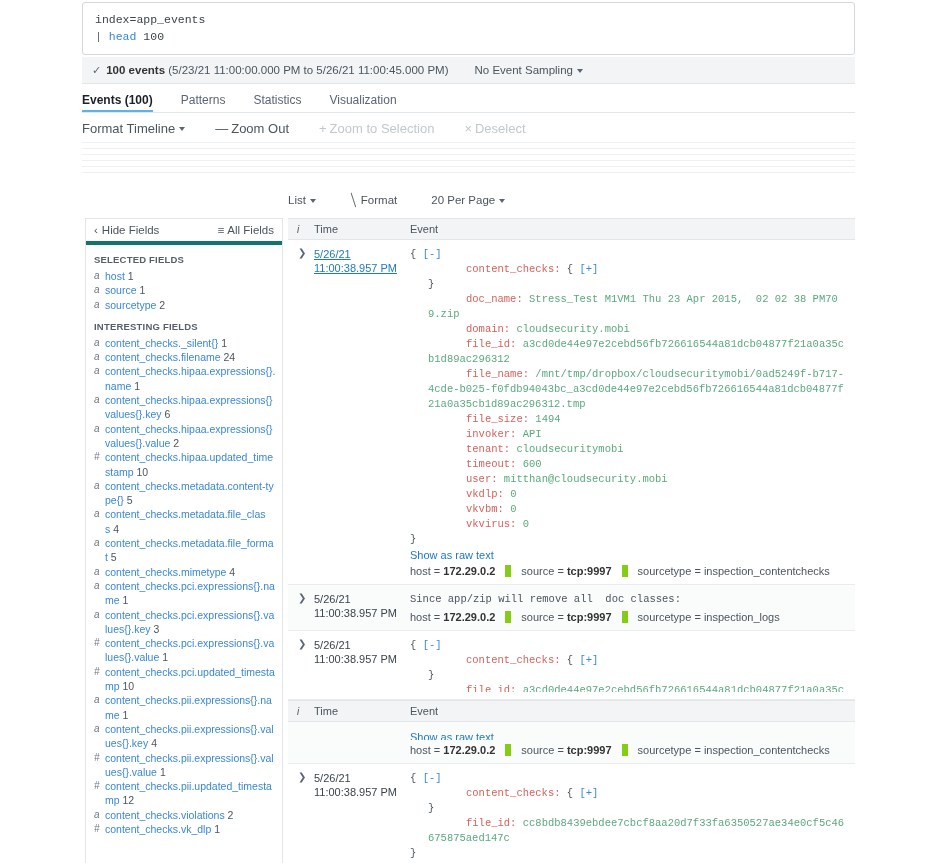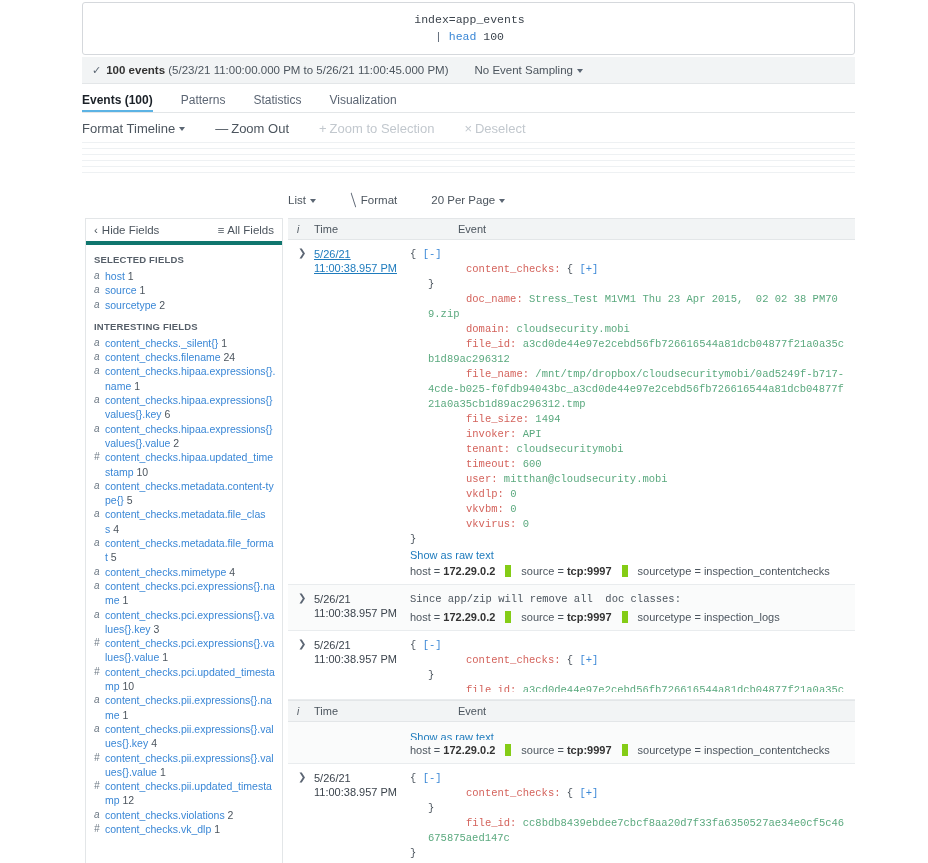--- a/index.html
+++ b/index.html
@@ -10,21 +10,21 @@
     font-family: "Liberation Sans", sans-serif;
     color: #333333;
     overflow: hidden;
   }
   .page { position: relative; width: 928px; height: 863px; background: #fff; }
 
   
   .search-wrap { position: absolute; left: 82px; top: 2px; width: 773px; }
   .search-box {
     border: 1px solid #d5d8dc; background: #fff; border-radius: 3px;
-    padding: 8px 10px 9px 12px; min-height: 44px; text-align: center;
+    padding: 8px 10px 9px 12px; min-height: 44px;
   }
   .spl-line { font-family: "Liberation Mono", monospace; font-size: 11.5px; line-height: 17px; color: #3c444d; white-space: pre; }
   .spl-pipe { color: #5a6573; }
   .spl-cmd { color: #3a87d6; }
 
   
   .countbar {
     position: absolute; left: 82px; top: 57px; width: 773px; height: 27px;
     background: #f2f4f5; border-bottom: 1px solid #e3e6e8;
     display: flex; align-items: center; padding: 0 10px; font-size: 11.5px; color: #4c555e;
@@ -70,21 +70,21 @@
   .fld { display: flex; font-size: 10.5px; line-height: 14.3px; padding: 0 6px 0 8px; color: #3a87d6; }
   .fld .ftype { font-style: italic; color: #6c7884; width: 11px; flex: 0 0 11px; font-size: 10px; }
   .fld .fname { word-break: break-all; }
   .fld .fcount { color: #4c555e; font-style: normal; }
 
   
   .results { position: absolute; left: 288px; top: 218px; width: 567px; }
   .thead { display: flex; height: 22px; background: #f2f4f5; border-top: 1px solid #e3e6e8; border-bottom: 1px solid #e3e6e8; align-items: center; font-size: 11px; color: #4c555e; }
   .th-i { width: 26px; padding-left: 9px; font-style: italic; font-size: 10px; }
   .th-time { width: 96px; }
-  .th-event { flex: 1; margin-left: 48px; }
+  .th-event { flex: 1; }
 
   .row { display: flex; border-bottom: 1px solid #e9ecee; }
   .row.alt { background: #fafbfb; }
   .c-exp { width: 26px; padding: 7px 0 0 10px; color: #5b6573; font-size: 10px; }
   .c-time { width: 96px; padding: 7px 6px 8px 0; font-size: 11px; line-height: 14px; color: #3c444d; }
   .c-time.link { color: #1e7bbd; text-decoration: underline; }
   .c-event { flex: 1; padding: 7px 8px 7px 0; min-width: 0; }
 
   .json { font-family: "Liberation Mono", monospace; font-size: 10.5px; line-height: 15px; color: #4c555e; }
   .j-brace { color: #4c555e; }

